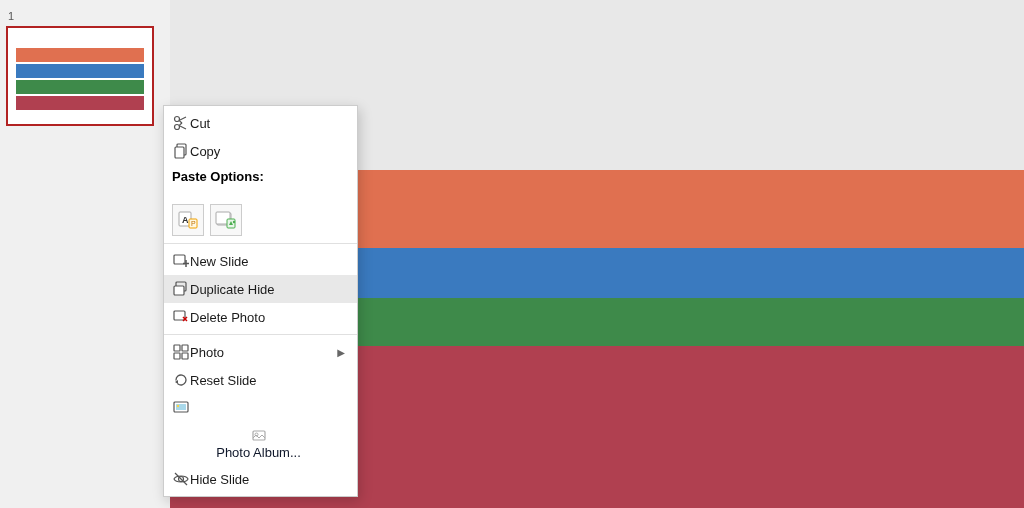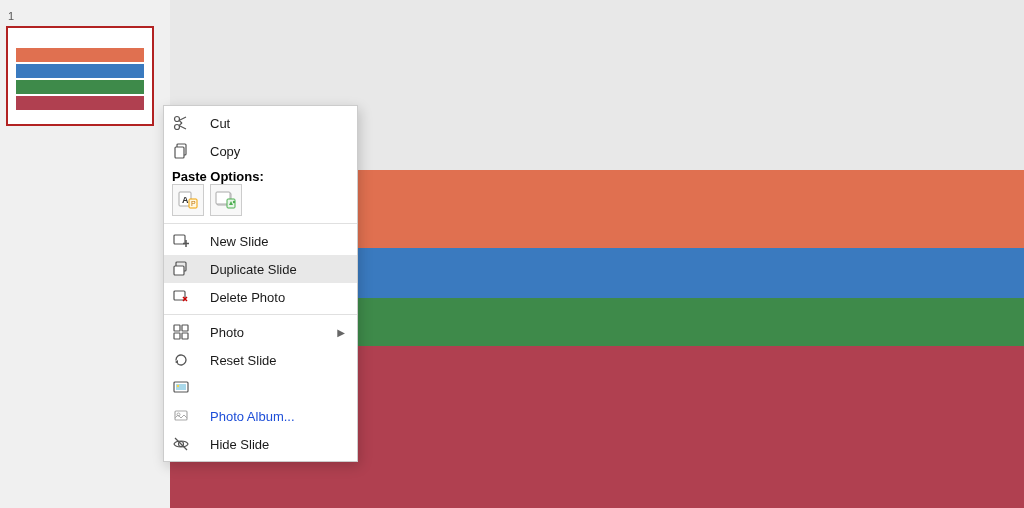--- a/index.html
+++ b/index.html
@@ -58,30 +58,31 @@
       box-shadow: 2px 4px 12px rgba(0,0,0,0.18);
       z-index: 100;
       padding: 3px 0;
     }
     .menu-item {
       display: flex;
       align-items: center;
       padding: 5px 12px 5px 8px;
       cursor: pointer;
       color: #1a1a1a;
-      gap: 20px;
+      gap: 0;
       min-height: 28px;
       position: relative;
     }
     .menu-item.highlighted {
       background: #e8e8e8;
     }
     .menu-item.disabled {
-      color: #1d4ed8;
+      color: #0f172a;
       cursor: default;
+      flex-direction: column;
     }
     .menu-icon {
       width: 18px;
       height: 18px;
       flex-shrink: 0;
       display: flex;
       align-items: center;
       justify-content: center;
       font-size: 14px;
     }
@@ -96,21 +97,21 @@
       height: 1px;
       background: #e0e0e0;
       margin: 3px 0;
     }
     .paste-section {
       padding: 4px 8px 4px 8px;
     }
     .paste-label {
       font-size: 13px;
       font-weight: 600;
-      margin-bottom: 0;
+      margin-bottom: 20px;
       display: block;
     }
     .paste-icons {
       display: flex;
       gap: 6px;
       align-items: center;
     }
     .paste-icon-btn {
       width: 32px;
       height: 32px;
@@ -223,21 +224,21 @@
     <span class="menu-label">New Slide</span>
   </div>
 
   <div class="menu-item highlighted">
     <span class="menu-icon">
       <svg width="16" height="16" viewBox="0 0 16 16" fill="none">
         <rect x="3" y="1" width="10" height="9" rx="1" stroke="#555" stroke-width="1.2"></rect>
         <rect x="1" y="5" width="10" height="9" rx="1" fill="white" stroke="#555" stroke-width="1.2"></rect>
       </svg>
     </span>
-    <span class="menu-label">Duplicate Slide</span>
+    <span class="menu-label">Duplicate Hide</span>
   </div>
 
   <div class="menu-item">
     <span class="menu-icon">
       <svg width="16" height="16" viewBox="0 0 16 16" fill="none">
         <rect x="1" y="2" width="11" height="9" rx="1" stroke="#555" stroke-width="1.2"></rect>
         <line x1="10" y1="8" x2="14" y2="12" stroke="#c00" stroke-width="1.5"></line>
         <line x1="14" y1="8" x2="10" y2="12" stroke="#c00" stroke-width="1.5"></line>
       </svg>
     </span>

